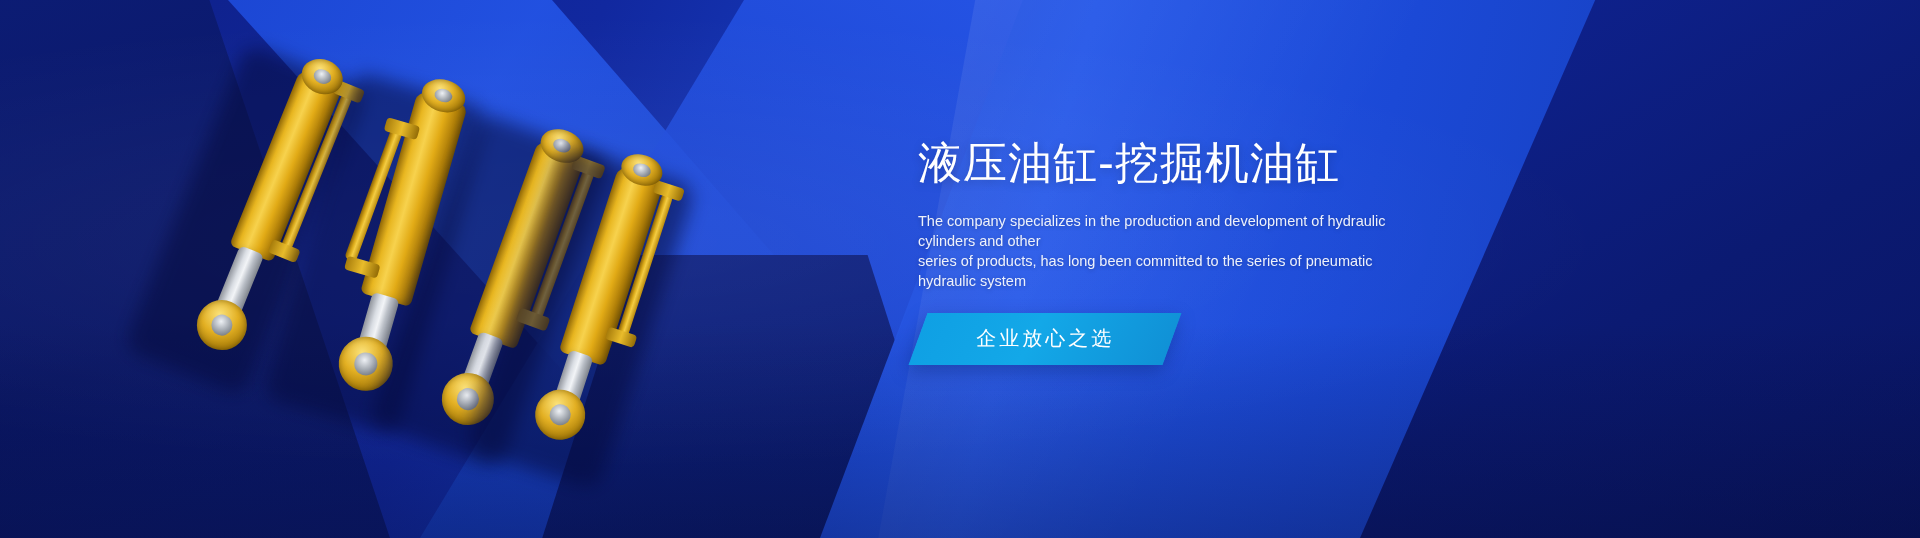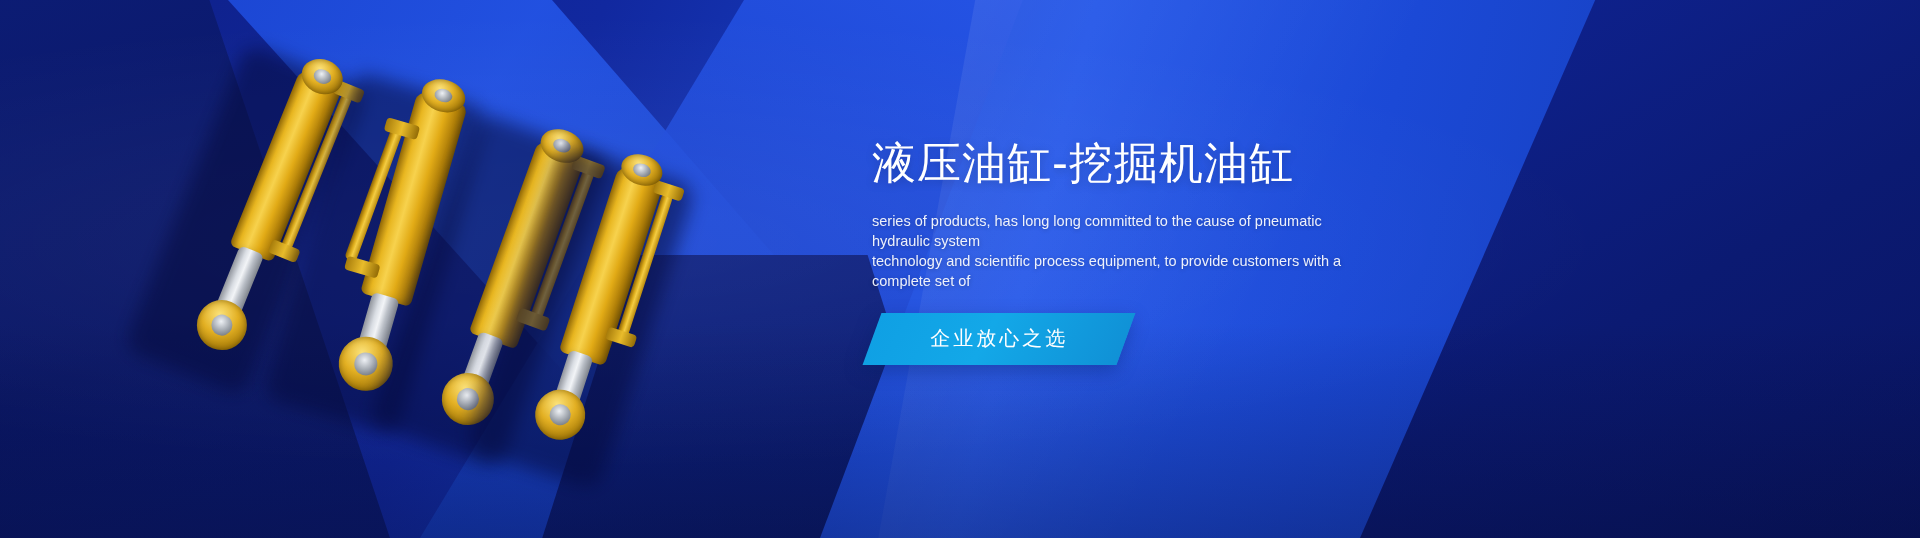--- a/index.html
+++ b/index.html
@@ -174,21 +174,21 @@
   }
   .lug {
     position: absolute;
     border-radius: 4px;
     background: linear-gradient(90deg, #a77c0b 0%, #e9bc2b 50%, #936c06 100%);
   }
 
   
   .content {
     position: absolute;
-    left: 872px;
+    left: 918px;
     top: 138px;
     width: 520px;
   }
 
   .headline {
     margin: 0;
     color: #ffffff;
     font-size: 44px;
     font-weight: 400;
     letter-spacing: 1px;
@@ -306,22 +306,22 @@
         <div class="bore"></div>
       </div>
     </div>
   </div>
 
   <div class="content">
 
     <h1 class="headline">液压油缸-挖掘机油缸</h1>
 
     <div class="desc">
-      <p>series of products, has long long committed to the cause of pneumatic hydraulic system</p>
-      <p>technology and scientific process equipment, to provide customers with a complete set of</p>
+      <p>The company specializes in the production and development of hydraulic cylinders and other</p>
+      <p>series of products, has long been committed to the series of pneumatic hydraulic system</p>
     </div>
 
     <div class="cta-wrap">
       <button class="cta">
         <span>企业放心之选</span>
       </button>
     </div>
   </div>
 
 </div>

